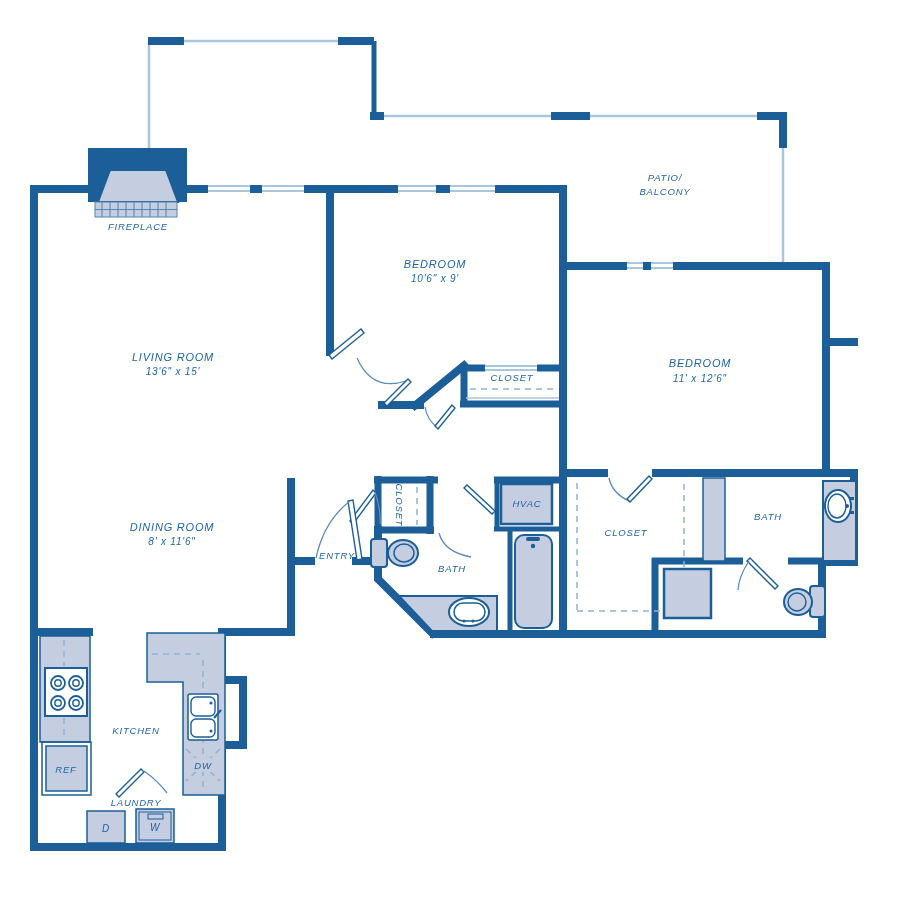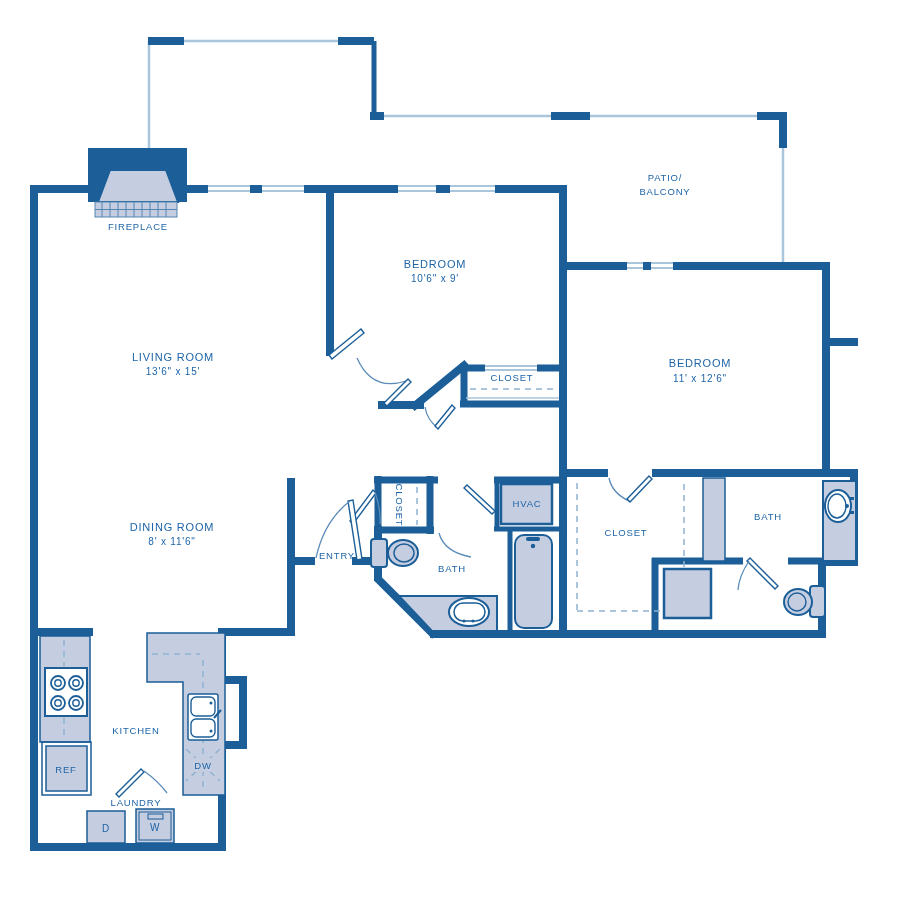--- a/index.html
+++ b/index.html
@@ -1,16 +1,16 @@
 <!DOCTYPE html>
 <html><head>
 <meta charset="utf-8">
 <style>
   html,body{margin:0;padding:0;background:#ffffff;}
-  .stage{width:900px;height:900px;position:relative;background:#fff;overflow:hidden;}
+  .stage{width:900px;height:900px;position:relative;background:#fff;overflow:hidden;font-style:italic;}
   svg{display:block;}
   text{font-family:"Liberation Sans","DejaVu Sans",sans-serif;fill:#1d64a8;letter-spacing:0.8px;}
   .room-name{font-size:11px;}
   .room-dims{font-size:10px;}
   .small-label{font-size:9.5px;}
   .tiny-label{font-size:10px;}
   .wall{stroke:#1b5e98;fill:none;}
   .fixfill{fill:#c5cde0;stroke:#1b5e98;}
   .lite{stroke:#a9c6dd;fill:none;}
   .dash{stroke:#8fb3d1;stroke-width:1.5;fill:none;stroke-dasharray:6 5;}

